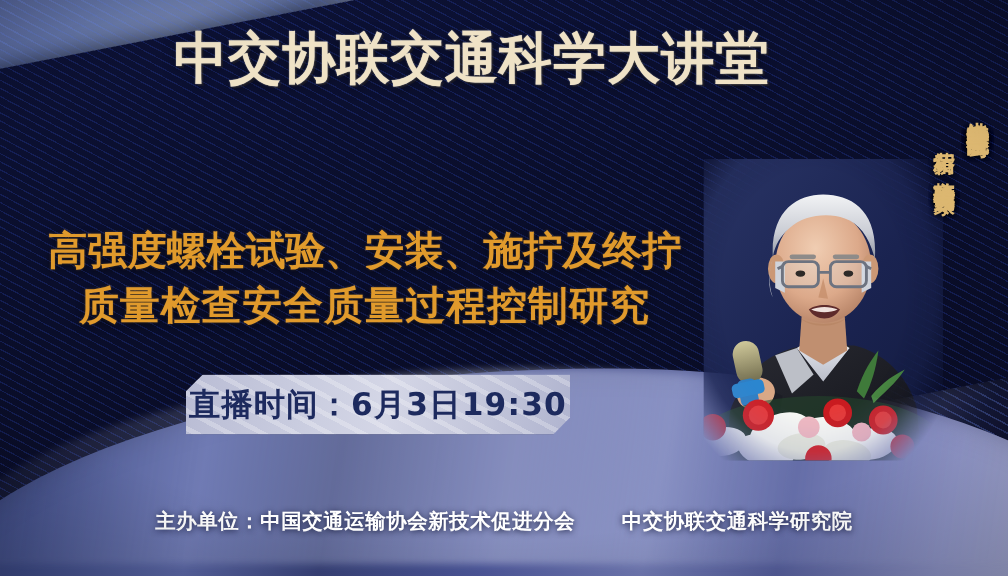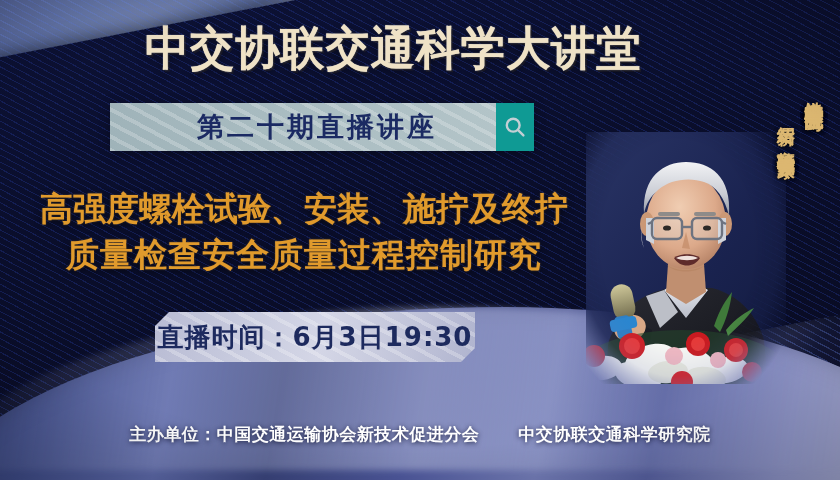--- a/index.html
+++ b/index.html
@@ -417,33 +417,20 @@
         <circle cx="166" cy="240" r="10" fill="#c81e23"></circle>
 
         <circle cx="88" cy="224" r="9" fill="#f0b9c2"></circle>
         <circle cx="132" cy="228" r="8" fill="#eeb4bf"></circle>
       </g>
     </svg>
   </div>
 
   <div class="main-title">中交协联交通科学大讲堂</div>
 
-  <div class="sub-bar">
-    <div class="sub-bar-body">
-      <span class="sub-bar-text">第二十期直播讲座</span>
-    </div>
-    <div class="search-box">
-      <span>
-        <svg width="24" height="24" viewBox="0 0 24 24" fill="none" stroke="#c3cfd4" stroke-width="2.4" stroke-linecap="round">
-          <circle cx="10.2" cy="10.2" r="6.4"></circle>
-          <line x1="15.1" y1="15.1" x2="20.4" y2="20.4"></line>
-        </svg>
-      </span>
-    </div>
-  </div>
 
   <div class="topic">
     <span class="line1">高强度螺栓试验、安装、施拧及终拧</span>
     <span class="line2">质量检查安全质量过程控制研究</span>
   </div>
 
   <div class="time-badge">
     <span>直播时间：6月3日19:30</span>
   </div>
 

